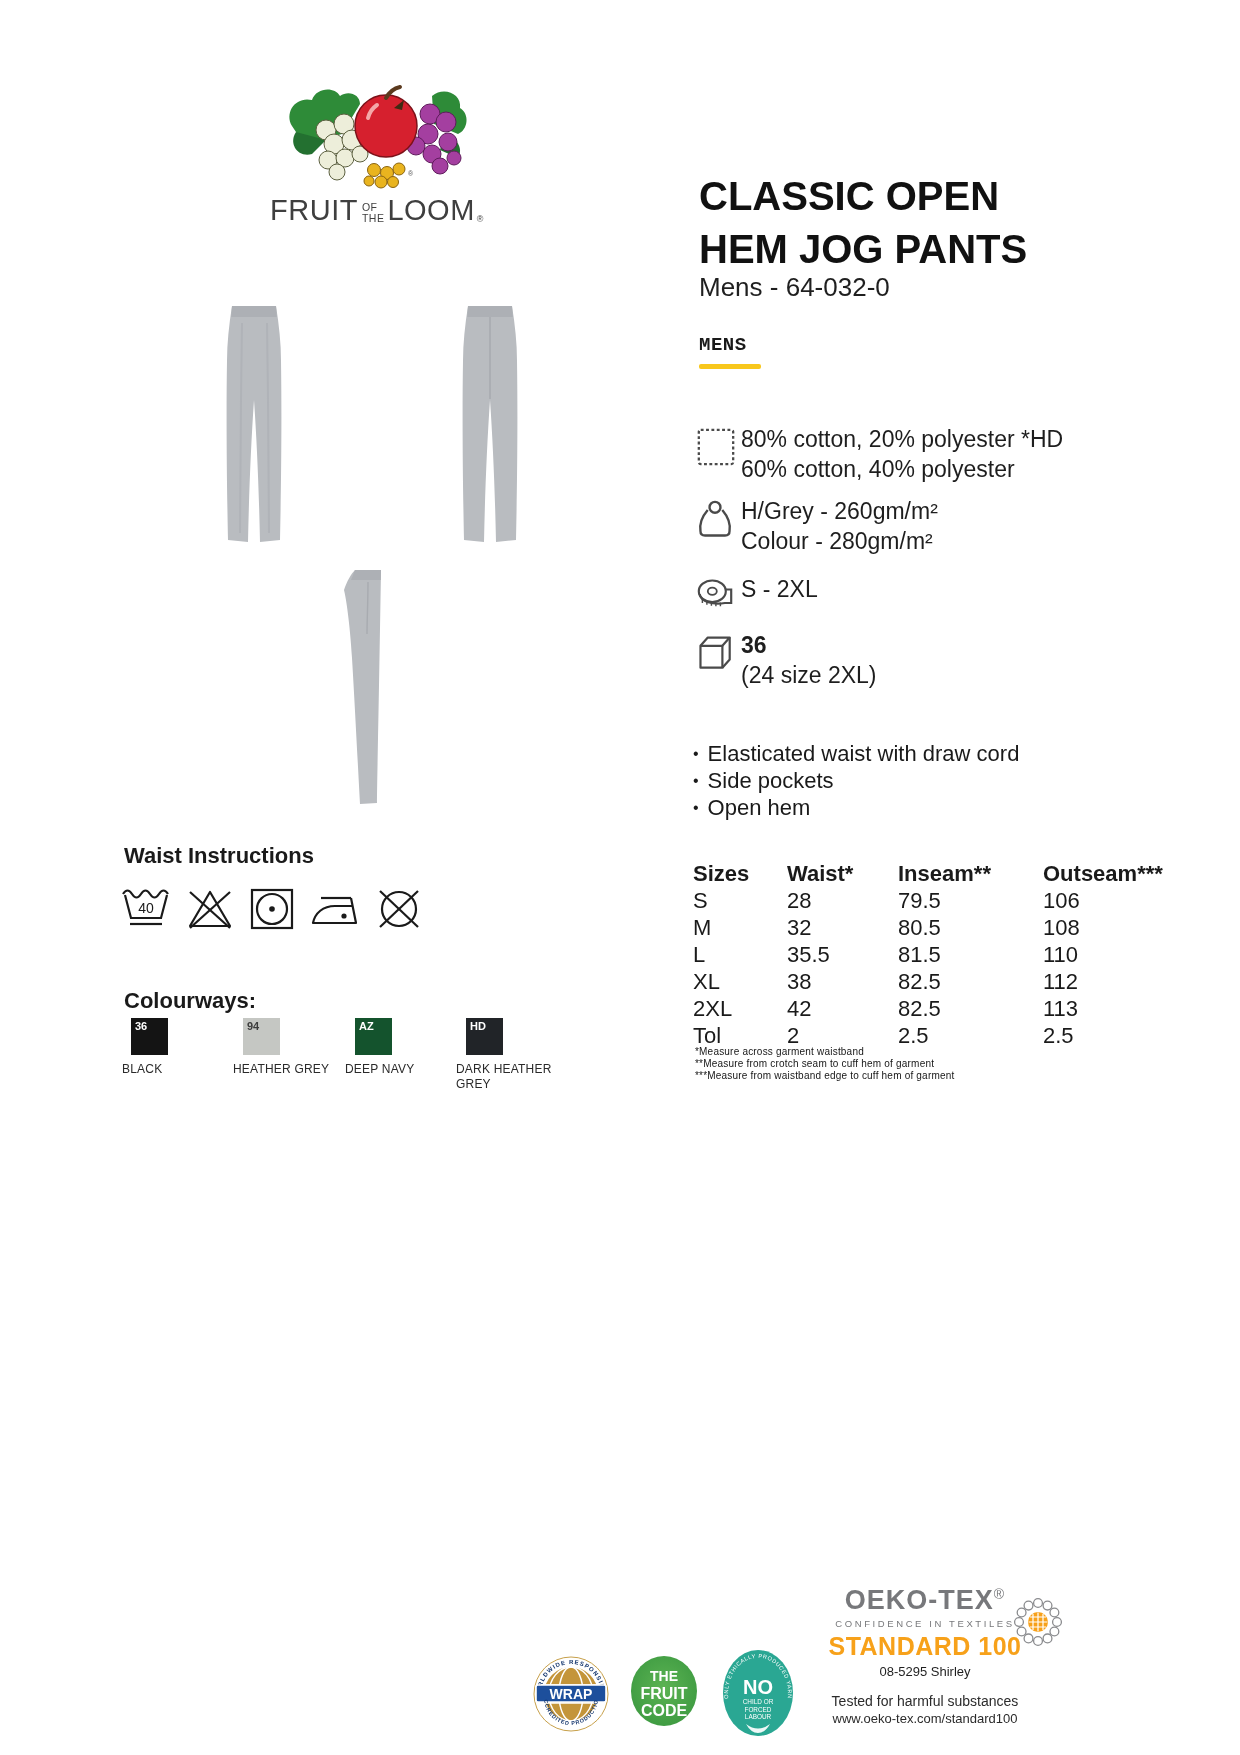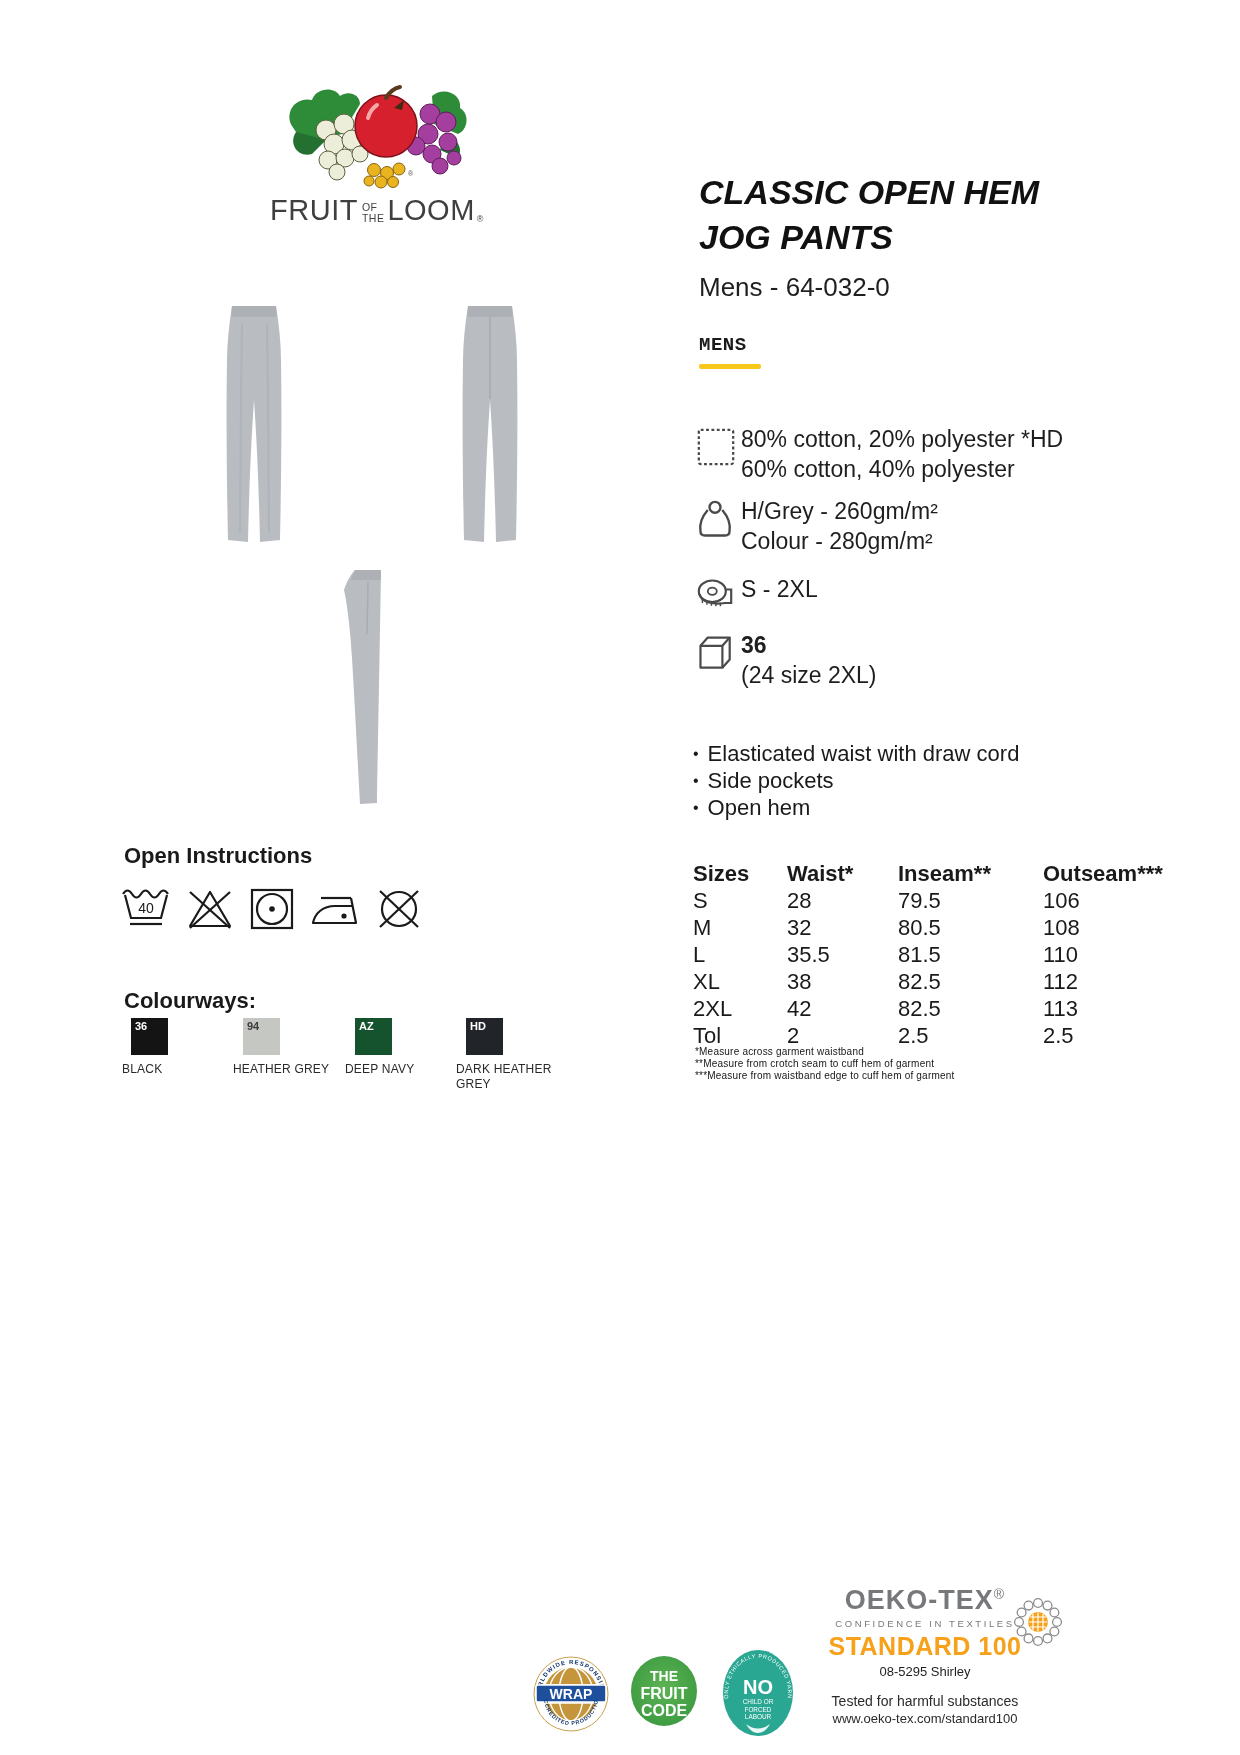--- a/index.html
+++ b/index.html
@@ -9,22 +9,22 @@
 
   
   .logo-text{left:267px;top:196px;width:220px;display:flex;justify-content:center;
              align-items:flex-end;color:#3f3f3f;letter-spacing:.5px;}
   .logo-big{font-size:29px;line-height:1;}
   .logo-small{display:flex;flex-direction:column;font-size:10.5px;line-height:1.05;
               margin:0 3px 1px 4px;letter-spacing:.5px;}
   .logo-reg{font-size:9px;margin:0 0 1px 2px;}
 
   
-  .title{left:699px;top:170px;width:370px;font-size:34px;font-weight:700;
-         line-height:1.32;color:#111;font-style:italic;}
+  .title{left:699px;top:170px;width:370px;font-size:40px;font-weight:700;
+         line-height:1.32;color:#111;}
   .subtitle{left:699px;top:272px;font-size:26px;color:#1f1f1f;}
   .gender{left:699px;top:334px;font-size:19px;font-weight:700;letter-spacing:.5px;font-family:Liberation Mono, monospace;}
   .gender-underline{left:699px;top:364px;width:62px;height:5px;border-radius:2px;}
 
   
   .spec{display:flex;align-items:flex-start;}
   .spec .ic{width:46px;flex:0 0 46px;padding-top:2px;}
   .spec .tx{font-size:23px;line-height:30px;color:#1e1e1e;}
   .b{font-weight:700;}
 
@@ -244,21 +244,21 @@
     <span>2.5</span>
     <span>2.5</span>
   </div>
 
   <div class="abs footnotes">
     <div>*Measure across garment waistband</div>
     <div>**Measure from crotch seam to cuff hem of garment</div>
     <div>***Measure from waistband edge to cuff hem of garment</div>
   </div>
 
-  <div class="abs care-heading">Open Instructions</div>
+  <div class="abs care-heading">Waist Instructions</div>
 
   <div class="abs care-row">
     <svg width="52" height="46" viewBox="0 0 52 46">
       <g fill="none" stroke="#1a1a1a" stroke-width="2.2">
         <path d="M3,8 q4.5,-7 9,0 t9,0 t9,0 t9,0 t9,0"></path>
         <path d="M5,9 L11,32 L41,32 L47,9"></path>
         <path d="M10,38 L42,38"></path>
       </g>
       <text x="26" y="27" font-size="14" text-anchor="middle" fill="#1a1a1a" font-family="Liberation Sans, sans-serif">40</text>
     </svg>

